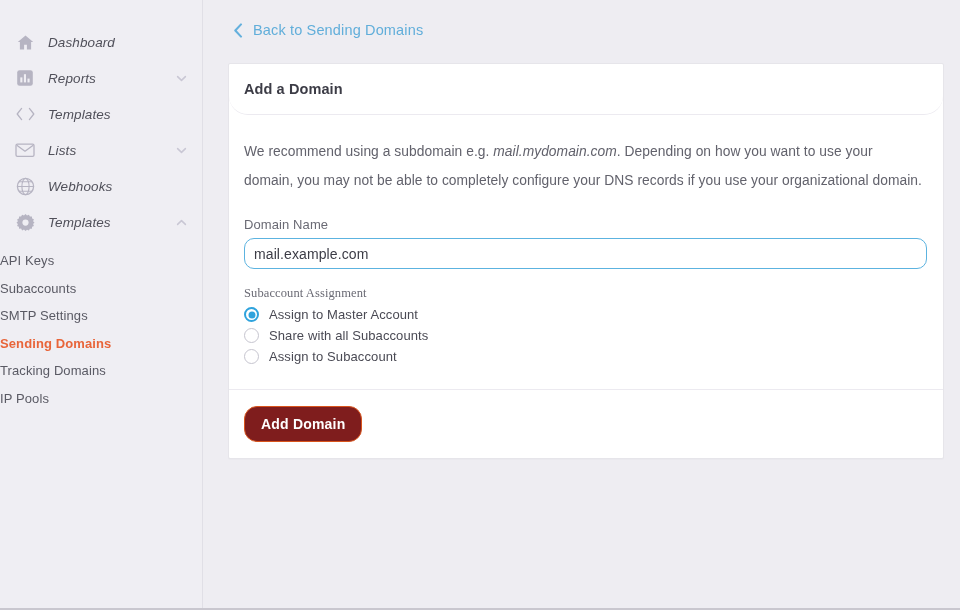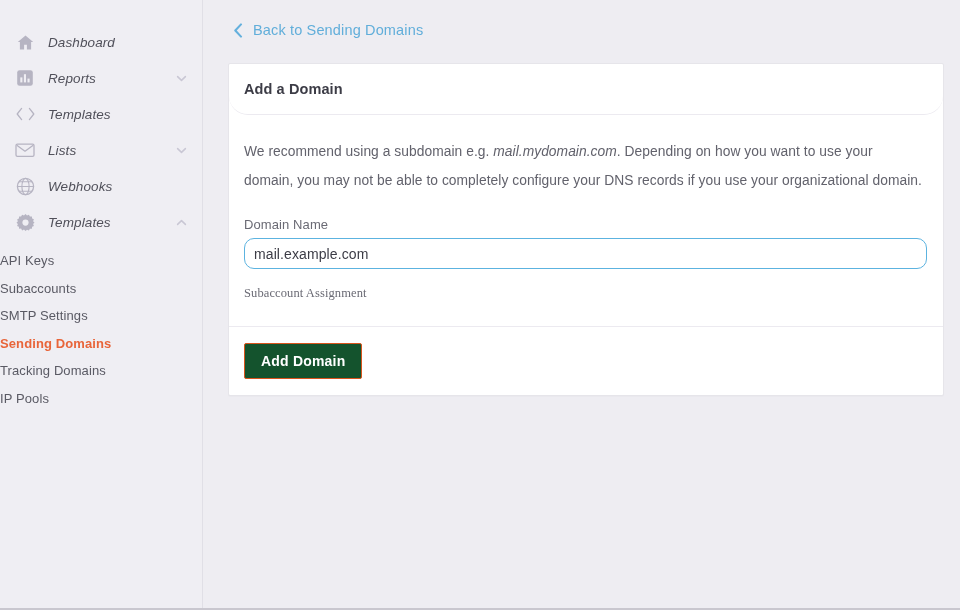--- a/index.html
+++ b/index.html
@@ -230,23 +230,23 @@
     letter-spacing: 0.1px;
     white-space: nowrap;
   }
 
   #card-footer {
     border-top: 1px solid #eceaf0;
     padding: 16px 15px;
   }
 
   #add-domain-btn {
-    background: #14532d;
+    background: #7f1d1d;
     border: 1px solid #d9541c;
-    border-radius: 2px;
+    border-radius: 13px;
     color: #ffffff;
     font-family: "Liberation Sans", sans-serif;
     font-size: 14px;
     font-weight: bold;
     letter-spacing: 0.2px;
     padding: 9px 16px;
     cursor: pointer;
     text-align: center;
   }
 
@@ -381,20 +381,34 @@
 
       <div id="card-body">
 
         <p id="description"><span>We recommend using a subdomain e.g. </span><span class="em">mail.mydomain.com</span><span>. Depending on how you want to use your domain, you may not be able to completely configure your DNS records if you use your organizational domain.</span></p>
 
         <div class="field-label">Domain Name</div>
         <input id="domain-input" type="text" autofocus="" value="mail.example.com" style="">
 
         <div id="radio-label">Subaccount Assignment</div>
 
+        <div>
+          <div class="radio-row checked">
+            <span class="radio-dot"></span>
+            <span class="radio-text">Assign to Master Account</span>
+          </div>
+          <div class="radio-row">
+            <span class="radio-dot"></span>
+            <span class="radio-text">Share with all Subaccounts</span>
+          </div>
+          <div class="radio-row">
+            <span class="radio-dot"></span>
+            <span class="radio-text">Assign to Subaccount</span>
+          </div>
+        </div>
       </div>
 
       <div id="card-footer">
         <button id="add-domain-btn">Add Domain</button>
       </div>
     </div>
   </div>
 
   <div id="bottom-edge"></div>
 </div>

